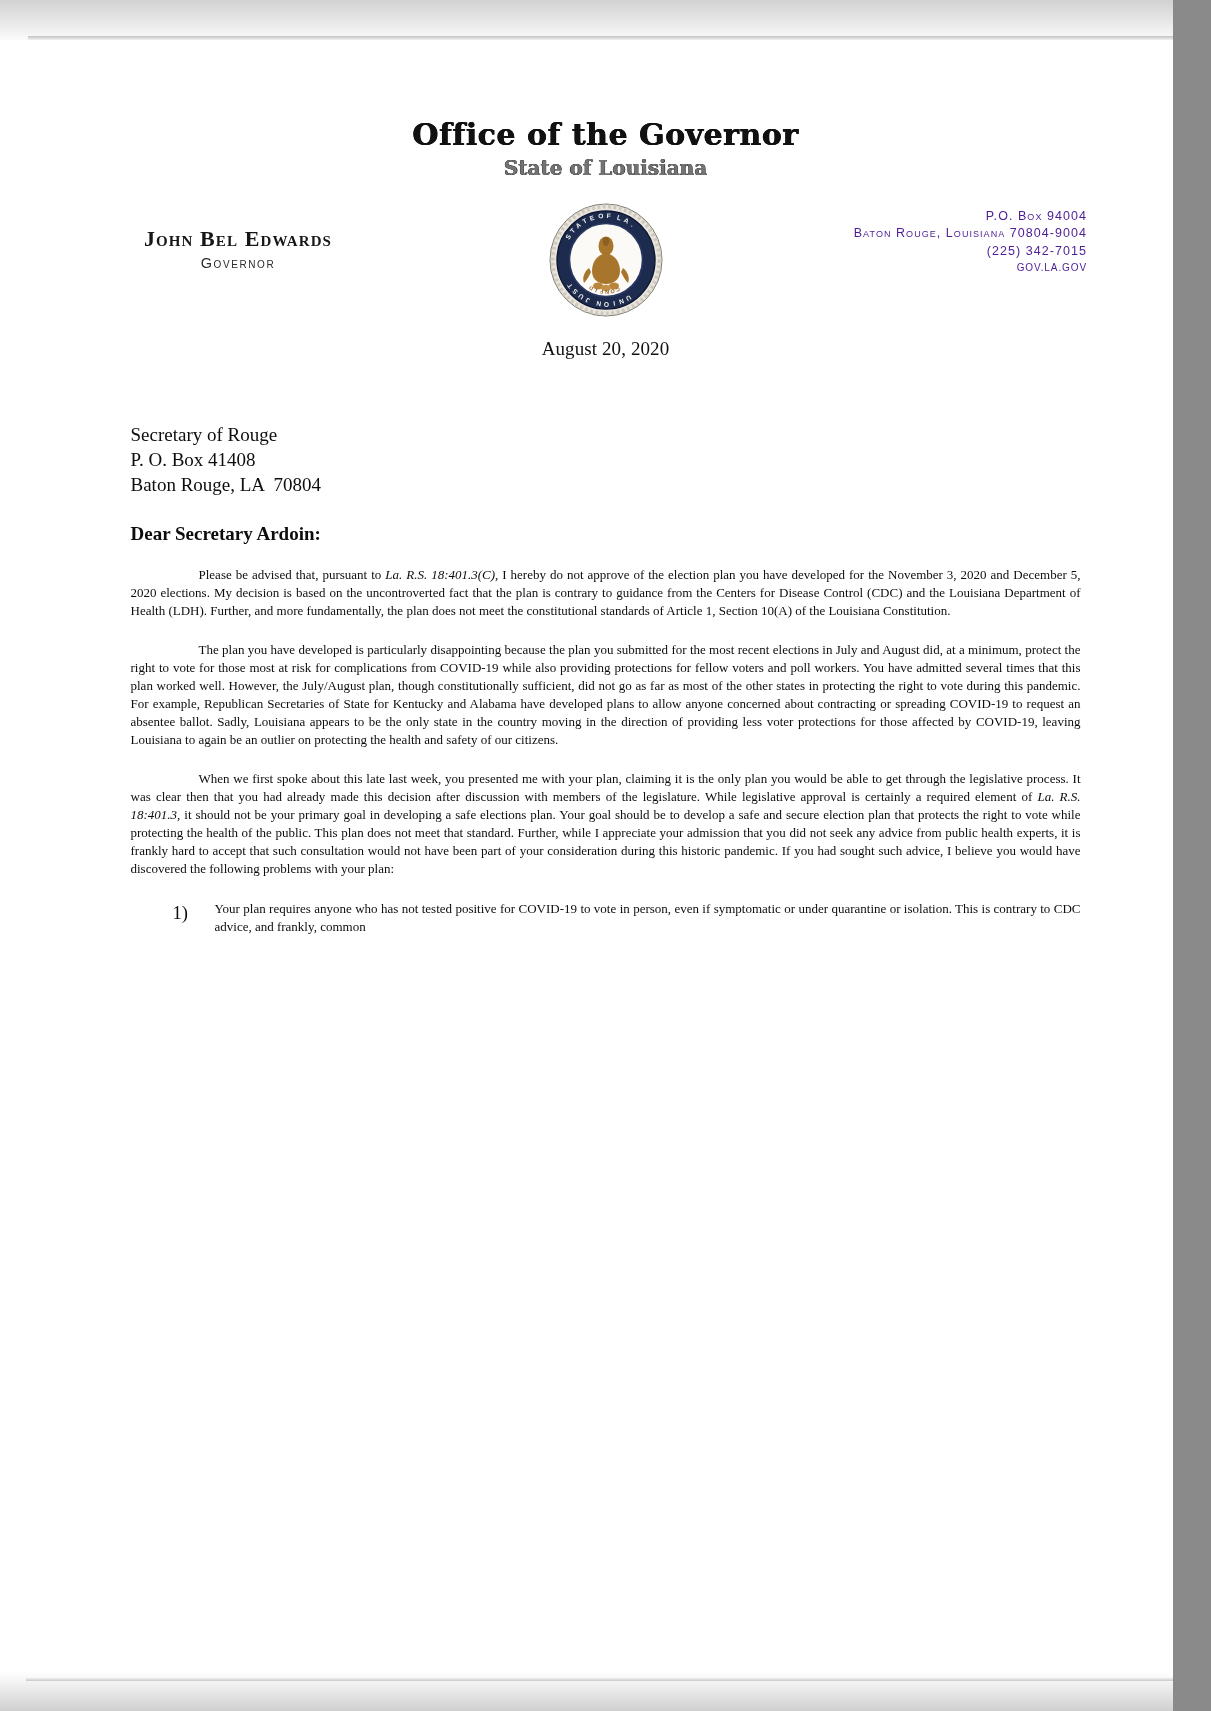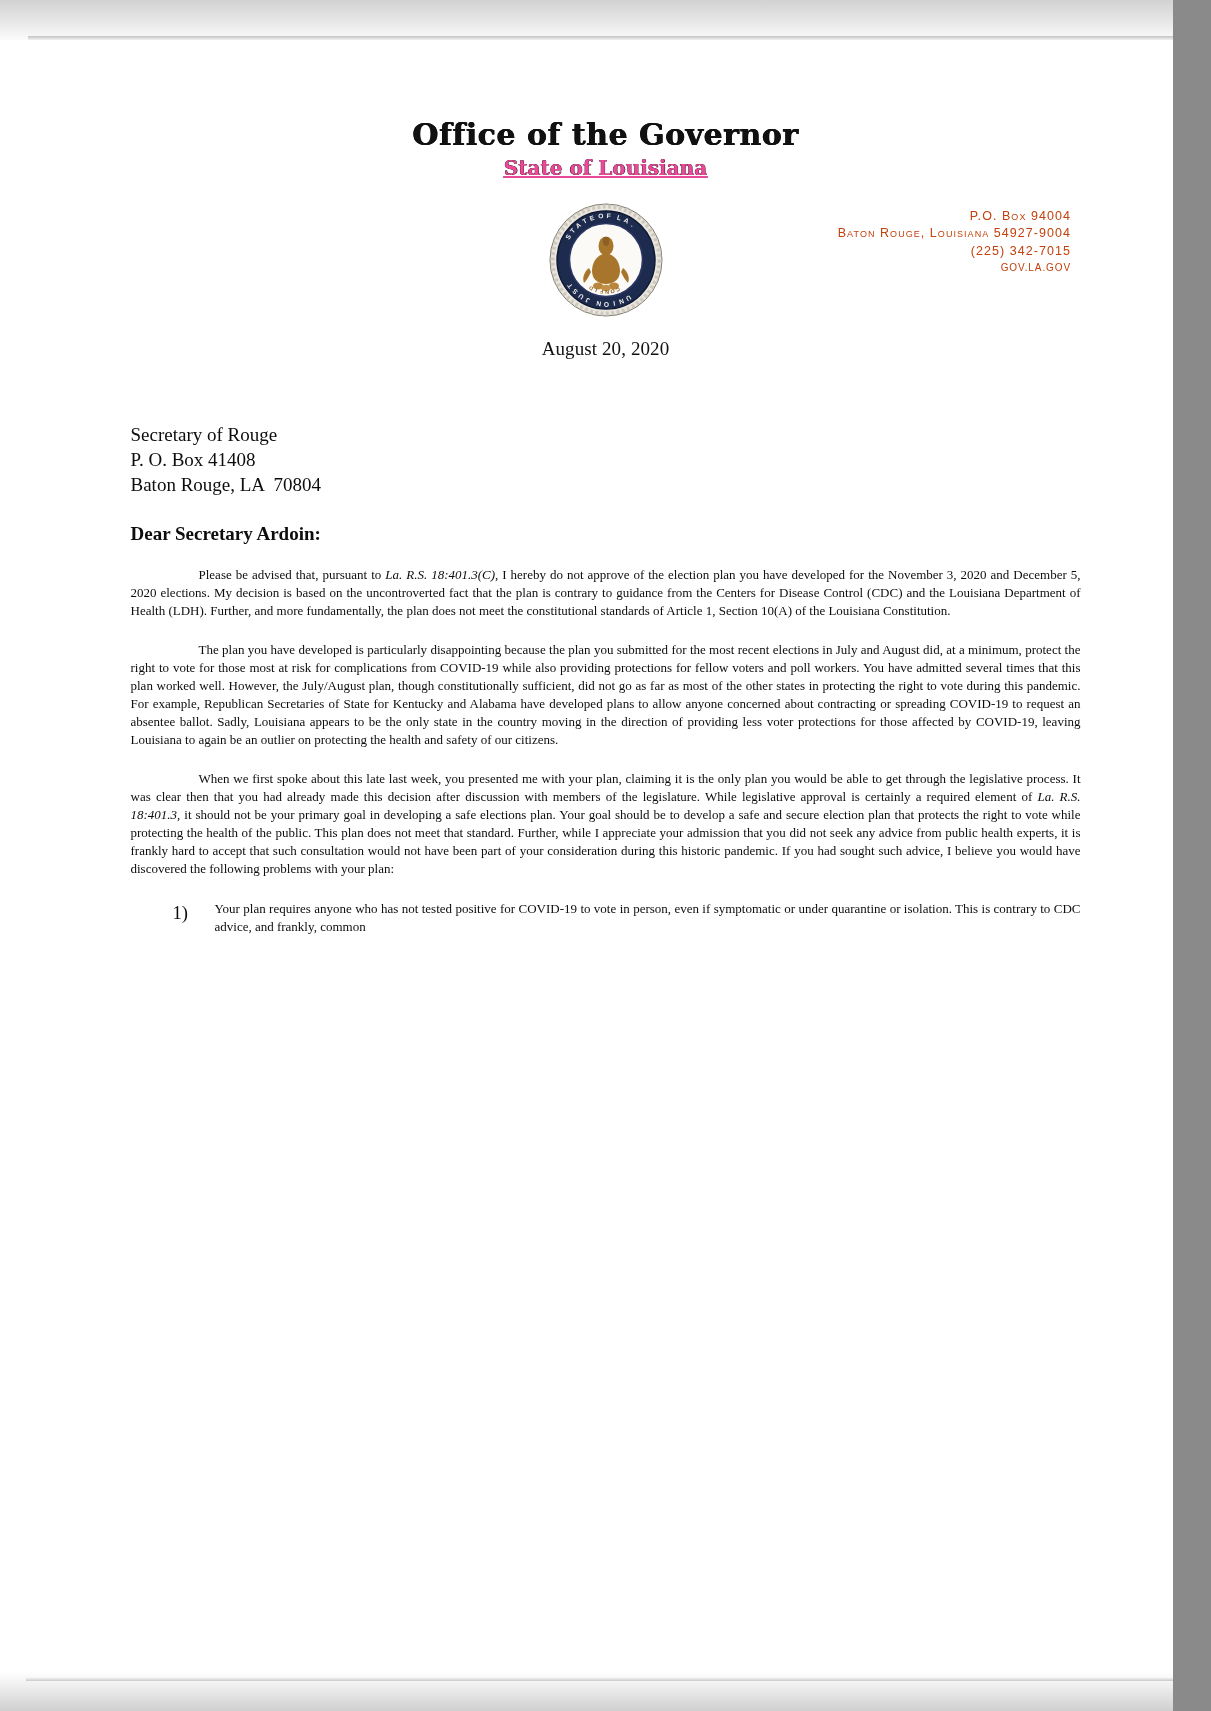--- a/index.html
+++ b/index.html
@@ -69,24 +69,23 @@
     line-height: 1.12;
     font-feature-settings: normal;
     
     text-shadow: 0.35px 0 0 #111, -0.35px 0 0 #111;
   }
   .lh-sub {
     text-align: center;
     font-family: "DejaVu Serif", "Liberation Serif", serif;
     font-weight: 700;
     font-size: 20px;
-    color: #ec4899;
+    color: #737373;
     margin-top: 4px;
     text-shadow: 0.3px 0 0 #111, -0.3px 0 0 #111;
-    text-decoration: underline;
   }
   .lh-row {
     position: relative;
     margin-top: 24px;
     height: 112px;
   }
   .lh-left {
     position: absolute;
     left: 88px;
     top: 22px;
@@ -105,28 +104,28 @@
   .gov-role {
     font-family: "Liberation Sans", "DejaVu Sans", sans-serif;
     font-size: 14.5px;
     font-variant: small-caps;
     letter-spacing: 1.6px;
     color: #2b2b2b;
     margin-top: 3px;
   }
   .lh-right {
     position: absolute;
-    right: 140px;
+    right: 124px;
     top: 4px;
     text-align: right;
     font-family: "Liberation Sans", "DejaVu Sans", sans-serif;
     font-size: 12.5px;
     font-variant: small-caps;
     letter-spacing: 1.05px;
-    color: #c2410c;
+    color: #4c1d95;
     line-height: 1.42;
   }
   .lh-right .web {
     font-size: 10px;
     letter-spacing: .9px;
   }
 
   
   .seal {
     position: absolute;
@@ -200,20 +199,24 @@
 
   <div class="sheet">
 
     <div class="letterhead">
 
       <div class="lh-title">Office of the Governor</div>
       <div class="lh-sub">State of Louisiana</div>
 
       <div class="lh-row">
 
+        <div class="lh-left">
+          <div class="gov-name">John Bel Edwards</div>
+          <div class="gov-role">Governor</div>
+        </div>
 
         <div class="seal">
           <svg width="116" height="116" viewBox="0 0 116 116" aria-hidden="true">
             <circle cx="58" cy="58" r="56" fill="#e9e6df" stroke="#7e7a70" stroke-width="1"></circle>
             <circle cx="58" cy="58" r="53.5" fill="none" stroke="#cfcabd" stroke-width="4" stroke-dasharray="3 2.4"></circle>
             <circle cx="58" cy="58" r="49" fill="#1d2b4f"></circle>
             <circle cx="58" cy="58" r="49" fill="none" stroke="#0f1730" stroke-width="1.4"></circle>
             <circle cx="58" cy="58" r="36.5" fill="#fbfaf6"></circle>
             <circle cx="58" cy="58" r="36.5" fill="none" stroke="#2a3763" stroke-width="1.6"></circle>
             <g fill="#a8752c">
@@ -254,21 +257,21 @@
               <text transform="rotate(178 58 58)" x="58" y="28" text-anchor="middle">N</text>
               <text transform="rotate(188 58 58)" x="58" y="28" text-anchor="middle">F</text>
               <text transform="rotate(198 58 58)" x="58" y="28" text-anchor="middle">I</text>
               <text transform="rotate(208 58 58)" x="58" y="28" text-anchor="middle">D</text>
             </g>
           </svg>
         </div>
 
         <div class="lh-right">
           <div>P.O. Box 94004</div>
-          <div>Baton Rouge, Louisiana 54927-9004</div>
+          <div>Baton Rouge, Louisiana 70804-9004</div>
           <div>(225) 342-7015</div>
           <div class="web">GOV.LA.GOV</div>
         </div>
 
       </div>
 
       <div class="date-line">August 20, 2020</div>
     </div>
 
     <div class="letter-body">

